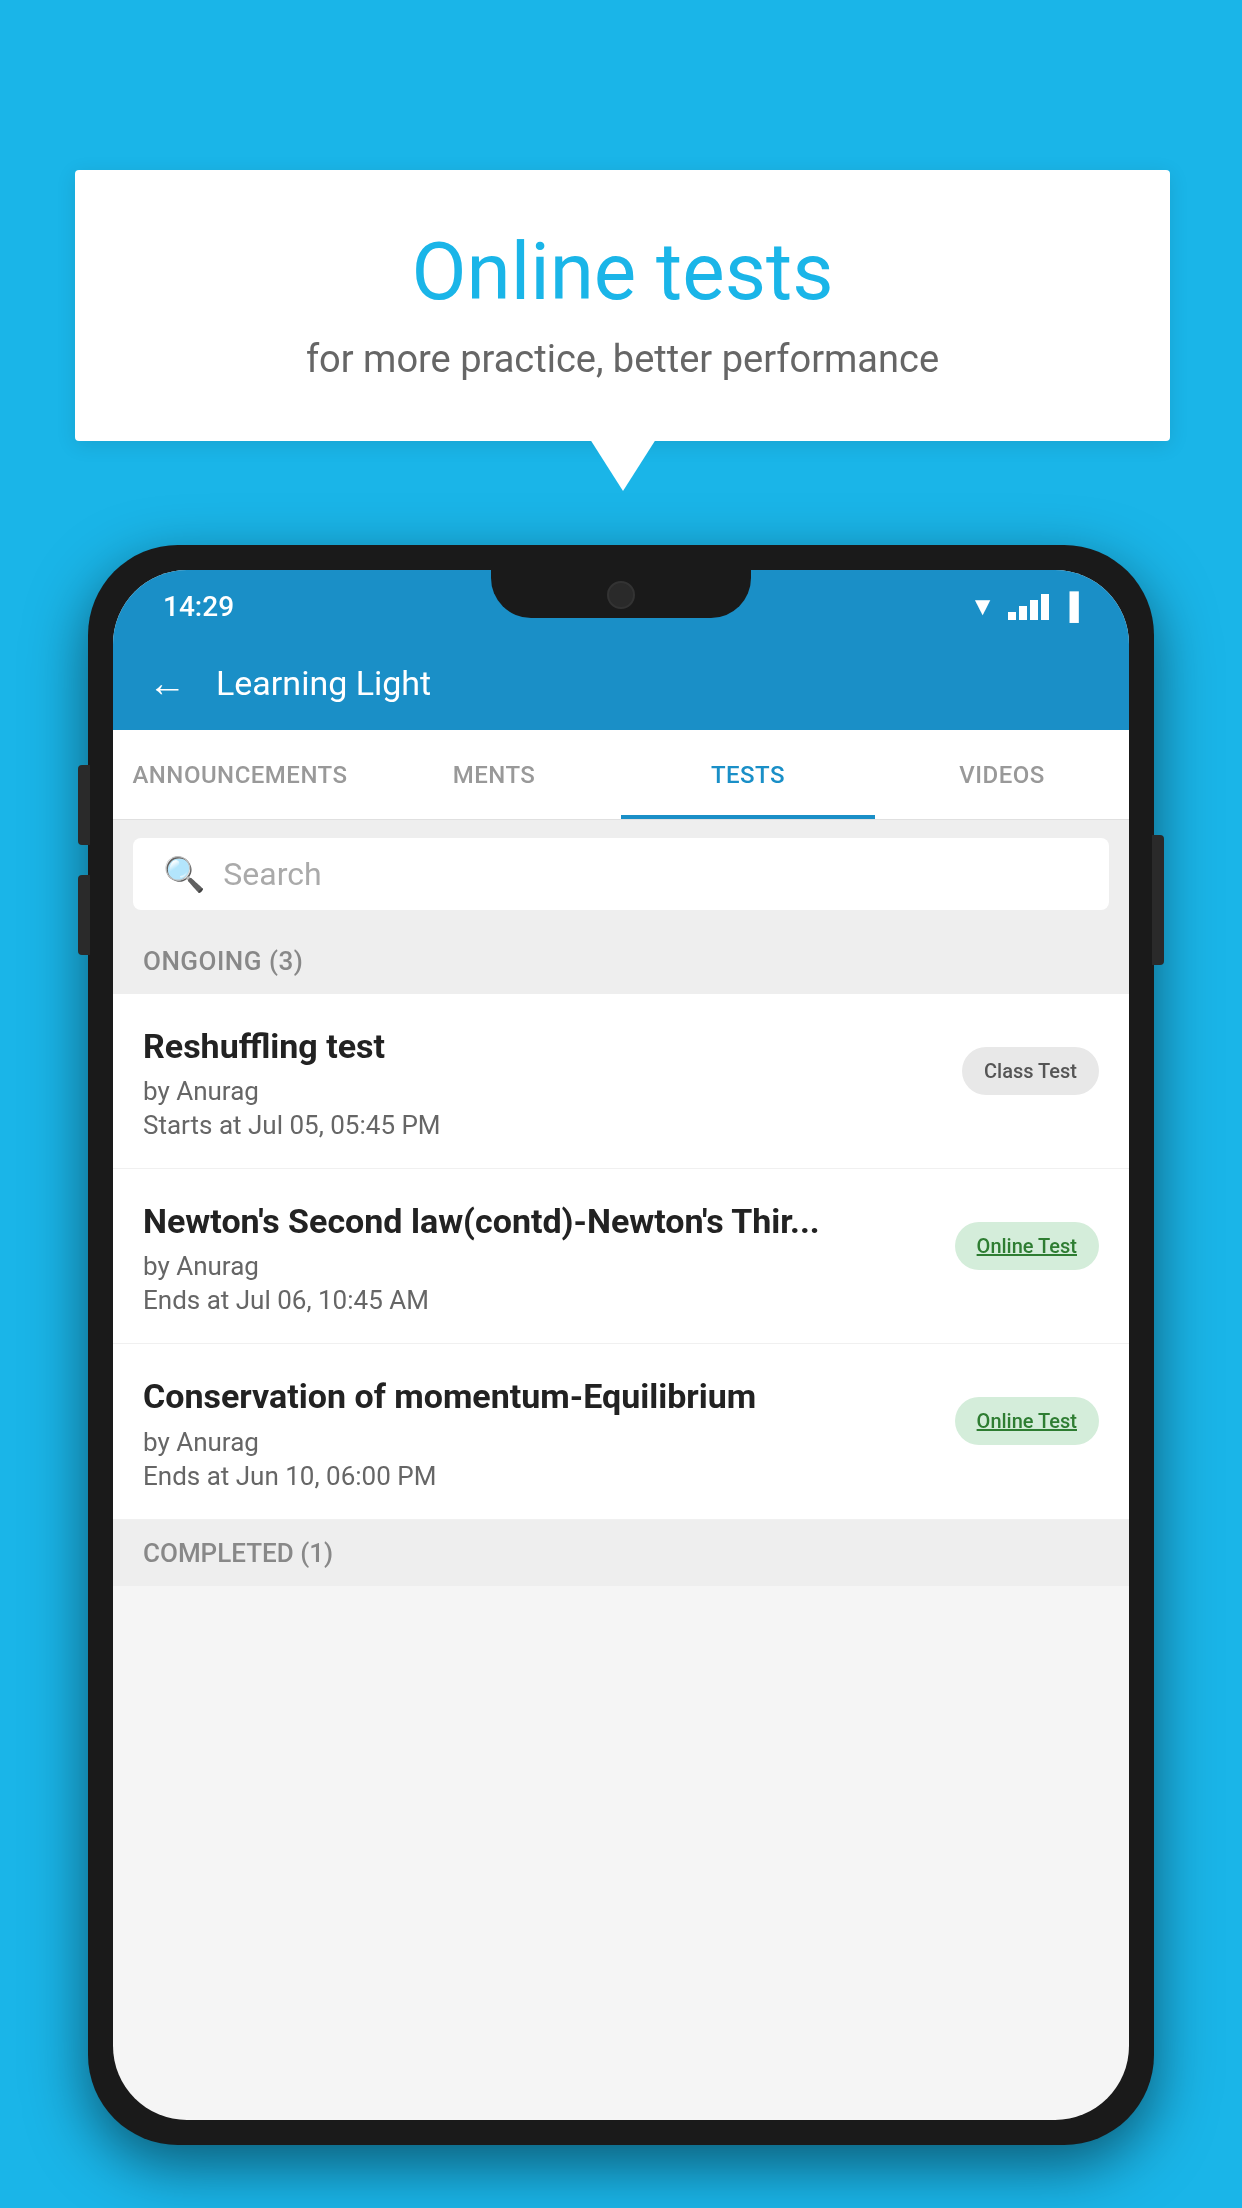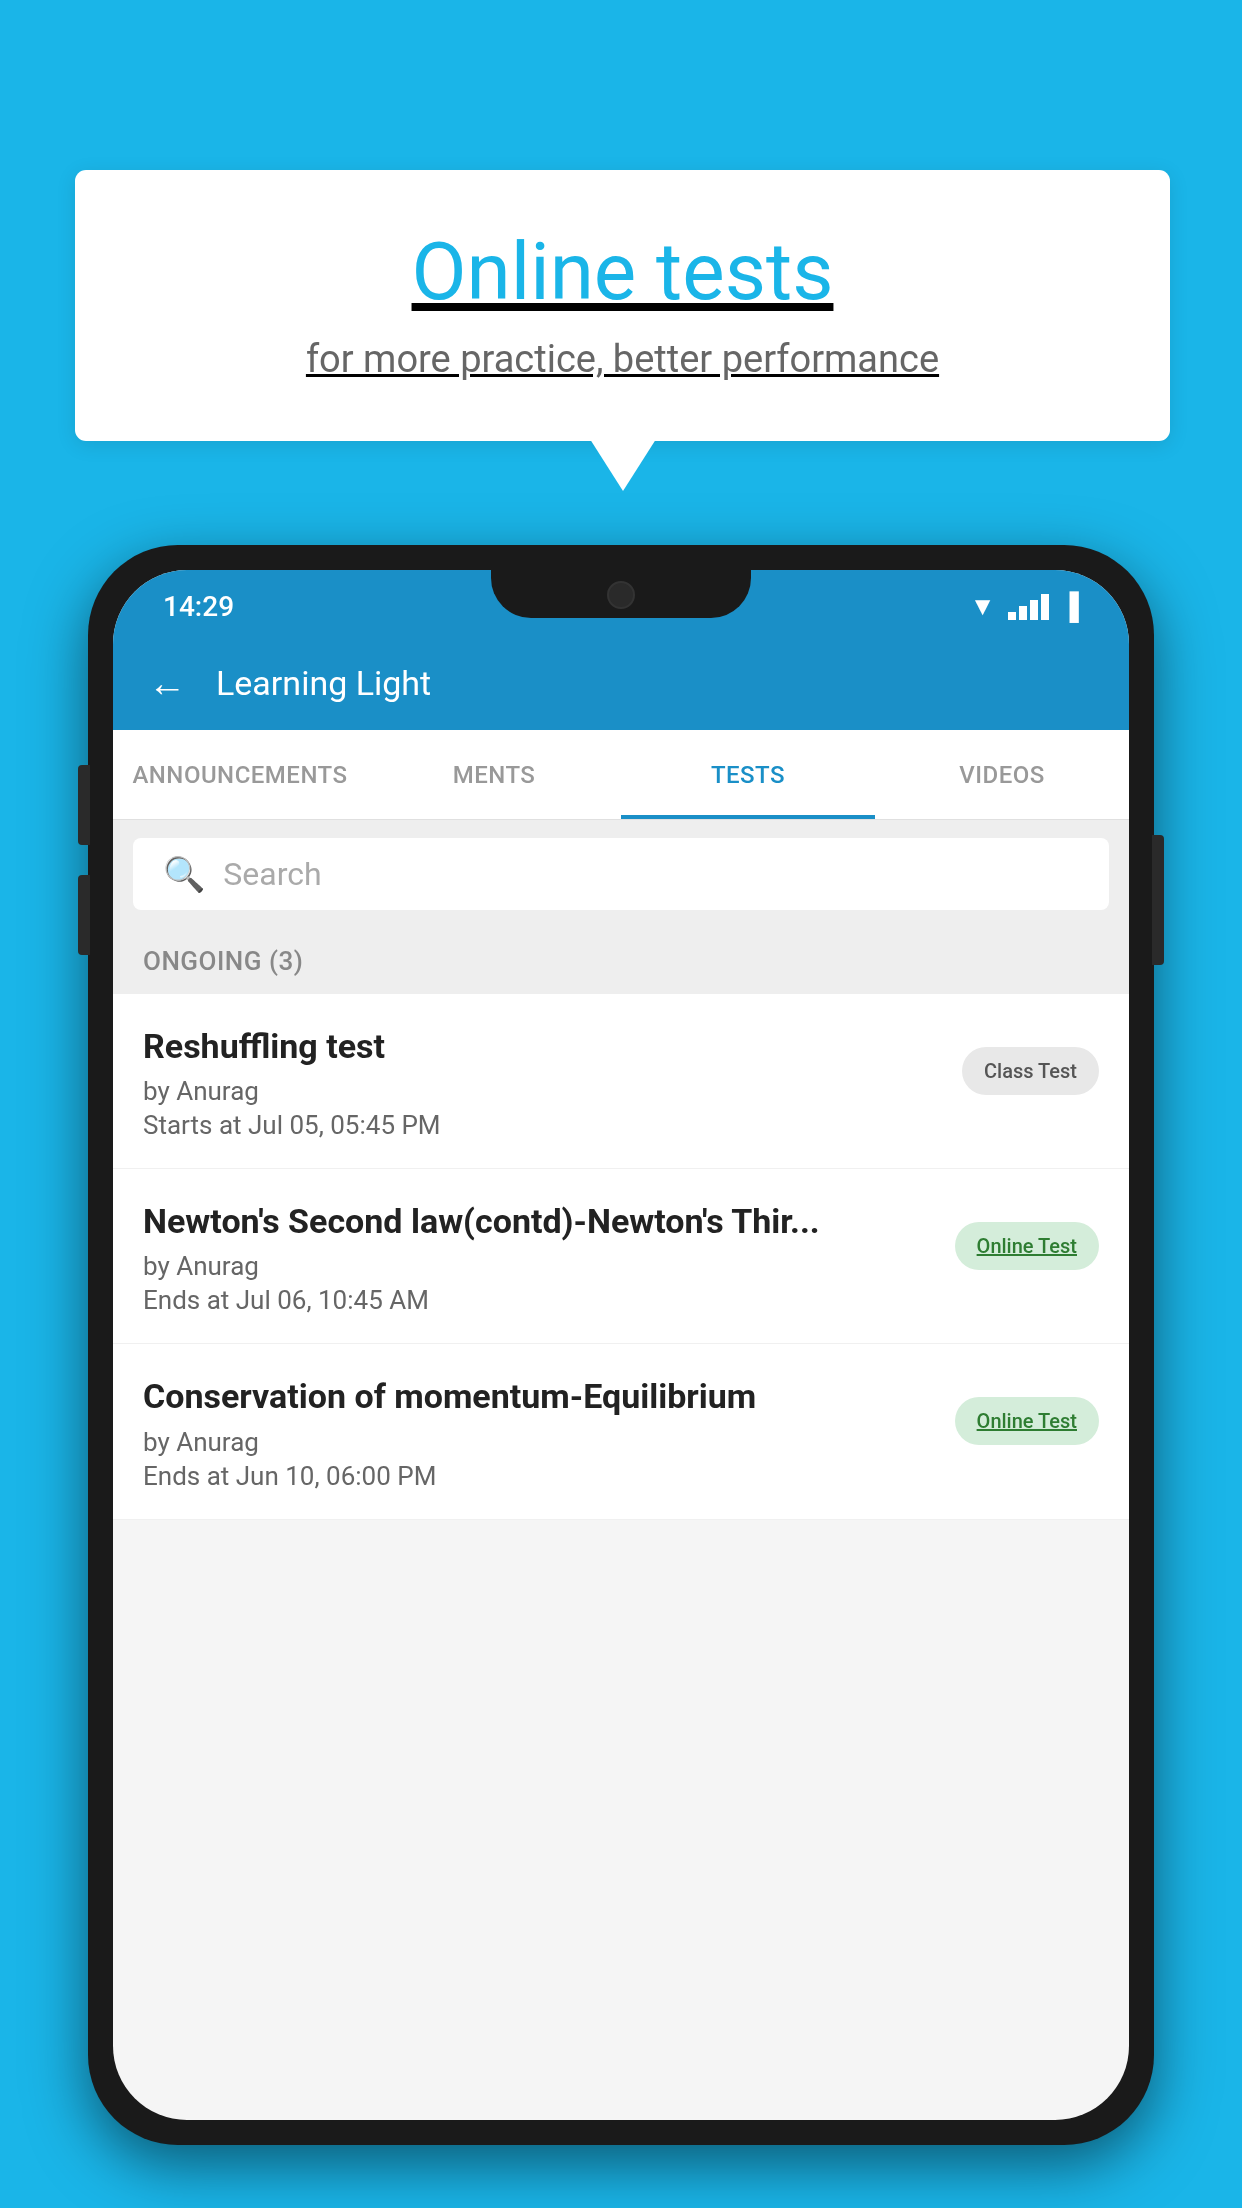--- a/index.html
+++ b/index.html
@@ -13,25 +13,24 @@
       position: relative;
     }
 
     
     .speech-bubble {
       position: absolute;
       top: 170px;
       left: 75px;
       right: 72px;
       background: white;
-      border-radius: 11px;
+      border-radius: 4px;
       padding: 55px 60px 60px;
       text-align: center;
       box-shadow: 0 4px 20px rgba(0,0,0,0.1);
-      text-decoration: underline;
     }
 
     .speech-bubble::after {
       content: '';
       position: absolute;
       bottom: -50px;
       left: 50%;
       transform: translateX(-50%);
       width: 0;
       height: 0;
@@ -442,16 +441,19 @@
           <div class="test-info">
             <div class="test-title">Conservation of momentum-Equilibrium</div>
             <div class="test-author">by Anurag</div>
             <div class="test-time">Ends at  Jun 10, 06:00 PM</div>
           </div>
           <div class="test-badge badge-online">Online Test</div>
         </div>
 
       </div>
 
+      <div class="completed-peek">
+        <span class="completed-label">COMPLETED (1)</span>
+      </div>
 
     </div>
   </div>
 </div>
 
 </body></html>

